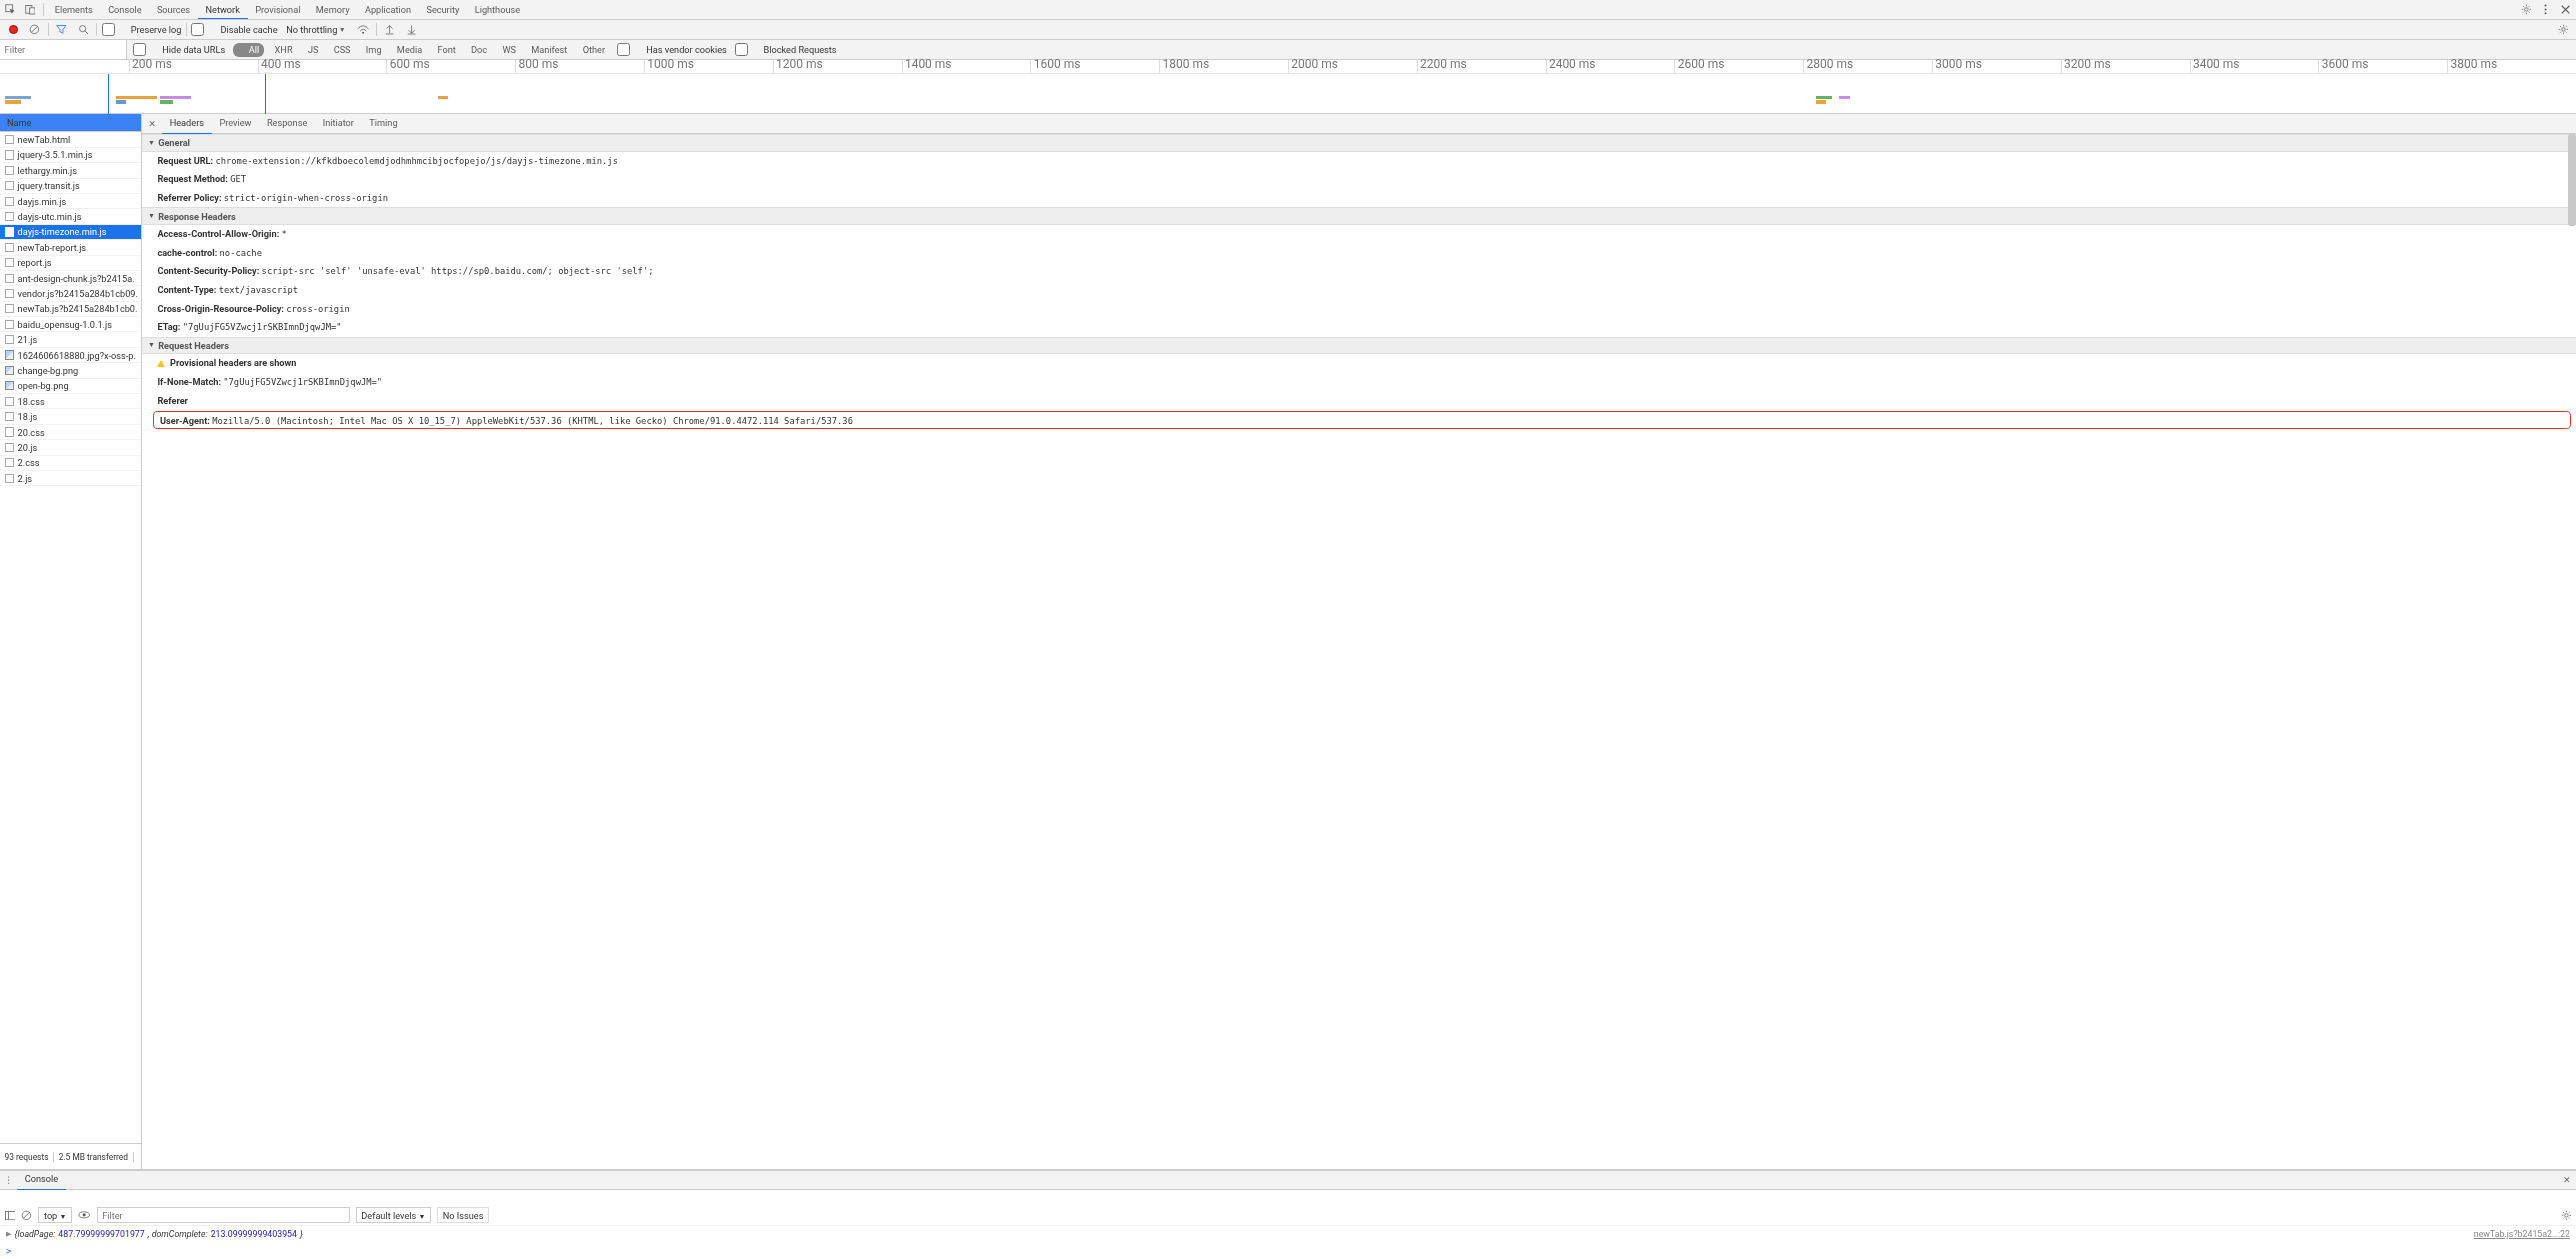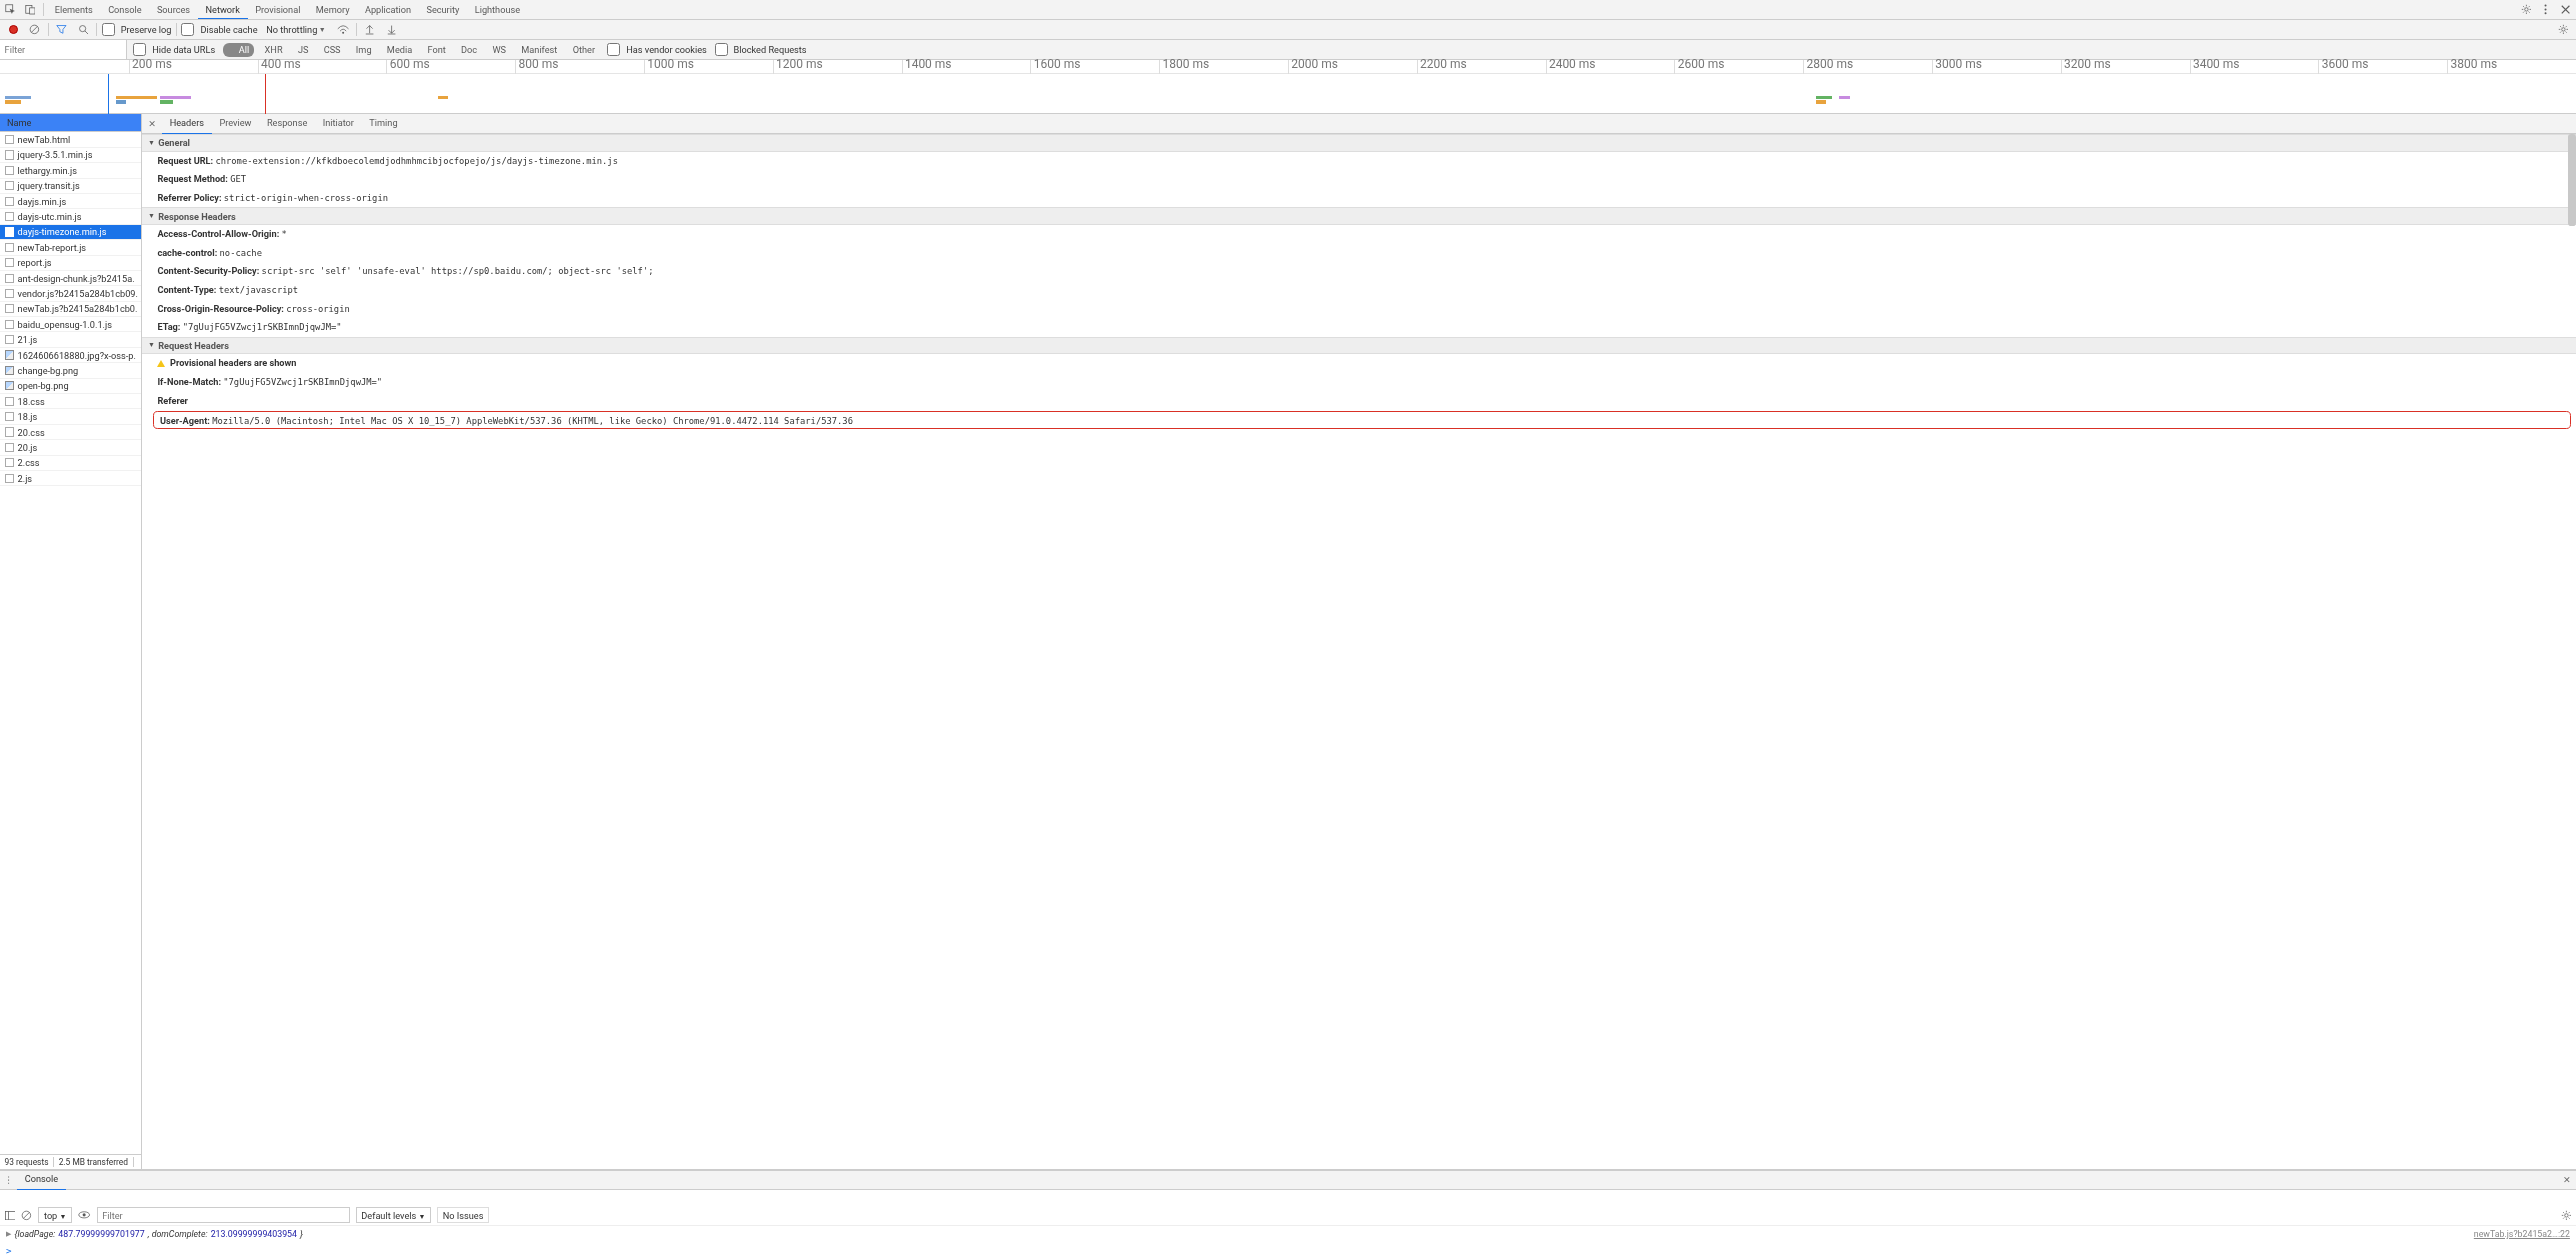--- a/index.html
+++ b/index.html
@@ -13,21 +13,21 @@
 .top-tabs .tabs { display:flex; align-items:flex-end; height:100%; }
 .top-tabs .tab { padding:0 7.7px; height:100%; display:flex; align-items:center; cursor:pointer; color:#5a5a5a; }
 .top-tabs .tab.active { color:#333; border-bottom:1.5px solid #1a73e8; }
 .top-tabs .right { margin-left:auto; display:flex; align-items:center; }
 
 
 .net-bar { display:flex; align-items:center; height:20px; border-bottom:0.8px solid #ccc; background:#f3f3f3; padding:0 4.6px; gap:4.6px; }
 .net-bar .rec-dot { width:9.2px; height:9.2px; border-radius:50%; background:#d93025; border:0.8px solid #a00; }
 .net-bar .icon-btn { width:17px; height:17px; display:flex; align-items:center; justify-content:center; cursor:pointer; color:#5a5a5a; }
 .net-bar .sep { width:0.8px; height:12.3px; background:#ccc; }
-.chk { display:flex; align-items:center; gap:6px; cursor:pointer;justify-content:center; }
+.chk { display:flex; align-items:center; gap:16px; cursor:pointer;justify-content:center; }
 .chk input { margin:0; }
 .throttle { display:flex; align-items:center; gap:1.5px; border:0.8px solid transparent; padding:1.5px 3.1px; cursor:pointer; }
 .throttle .caret { font-size:7px; color:#666; }
 
 
 .filter-bar { display:flex; align-items:center; height:20px; border-bottom:0.8px solid #ccc; background:#f3f3f3; }
 .filter-input { flex:0 0 123px; height:100%; border:none; border-right:0.8px solid #ccc; background:#fff; padding:0 4.6px; outline:none; font-size:9.2px; }
 .filter-opts { display:flex; align-items:center; gap:7.7px; padding:0 6.1px; }
 .pill { padding:1.5px 4.6px; border-radius:6.1px; cursor:pointer; color:#5a5a5a; }
 .pill.active { background:#888; color:#fff;padding-left:16px; }
@@ -44,21 +44,21 @@
 
 .split { display:flex; flex:1 1 auto; overflow:hidden; border-bottom:0.8px solid #ccc; }
 .col-left { width:142px; display:flex; flex-direction:column; border-right:0.8px solid #ccc; }
 .col-left .hdr { height:18.4px; display:flex; align-items:center; padding:0 7px; background:#3b82f6; border-bottom:0.8px solid #ccc; font-weight:400; color:#333; }
 .req-list { flex:1 1 auto; overflow-y:auto; }
 .req-row { display:flex; align-items:center; gap:3.8px; height:15.4px; padding:0 4.6px; cursor:pointer; border-bottom:0.8px solid #f1f1f1; white-space:nowrap; overflow:hidden; }
 .req-row.selected { background:#1a73e8; color:#fff; }
 .req-row .fi { width:9.2px; height:9.2px; flex:0 0 9.2px; border:0.8px solid #aaa; background:#fff; }
 .req-row .fi.img { background:linear-gradient(135deg,#b6d7ff 50%,#eee 50%); border-color:#888; }
 .req-row.selected .fi { border-color:#fff; }
-.status-row { height:15px; border-top:0.8px solid #ccc; display:flex; align-items:center; font-size:8.4px; }
+.status-row { height:26px; border-top:0.8px solid #ccc; display:flex; align-items:center; font-size:8.4px; }
 .status-row span { padding:0 4.6px; border-right:0.8px solid #ccc; }
 
 .col-right { flex:1 1 auto; display:flex; flex-direction:column; overflow:hidden; position:relative; }
 .detail-tabs { display:flex; align-items:center; height:20px; border-bottom:0.8px solid #ccc; background:#f3f3f3; }
 .detail-tabs .close { width:20px; text-align:center; cursor:pointer; color:#666; }
 .detail-tabs .dtab { padding:0 7.7px; line-height:20px; cursor:pointer; color:#5a5a5a; }
 .detail-tabs .dtab.active { color:#333; border-bottom:1.5px solid #1a73e8; }
 .detail-body { flex:1 1 auto; overflow:auto; }
 .sect-hdr { background:#eee; border-top:0.8px solid #ddd; border-bottom:0.8px solid #ddd; padding:2.3px 6.1px; font-weight:bold; color:#555; display:flex; align-items:center; gap:3.1px; }
 .sect-hdr .tri { font-size:7px; }

